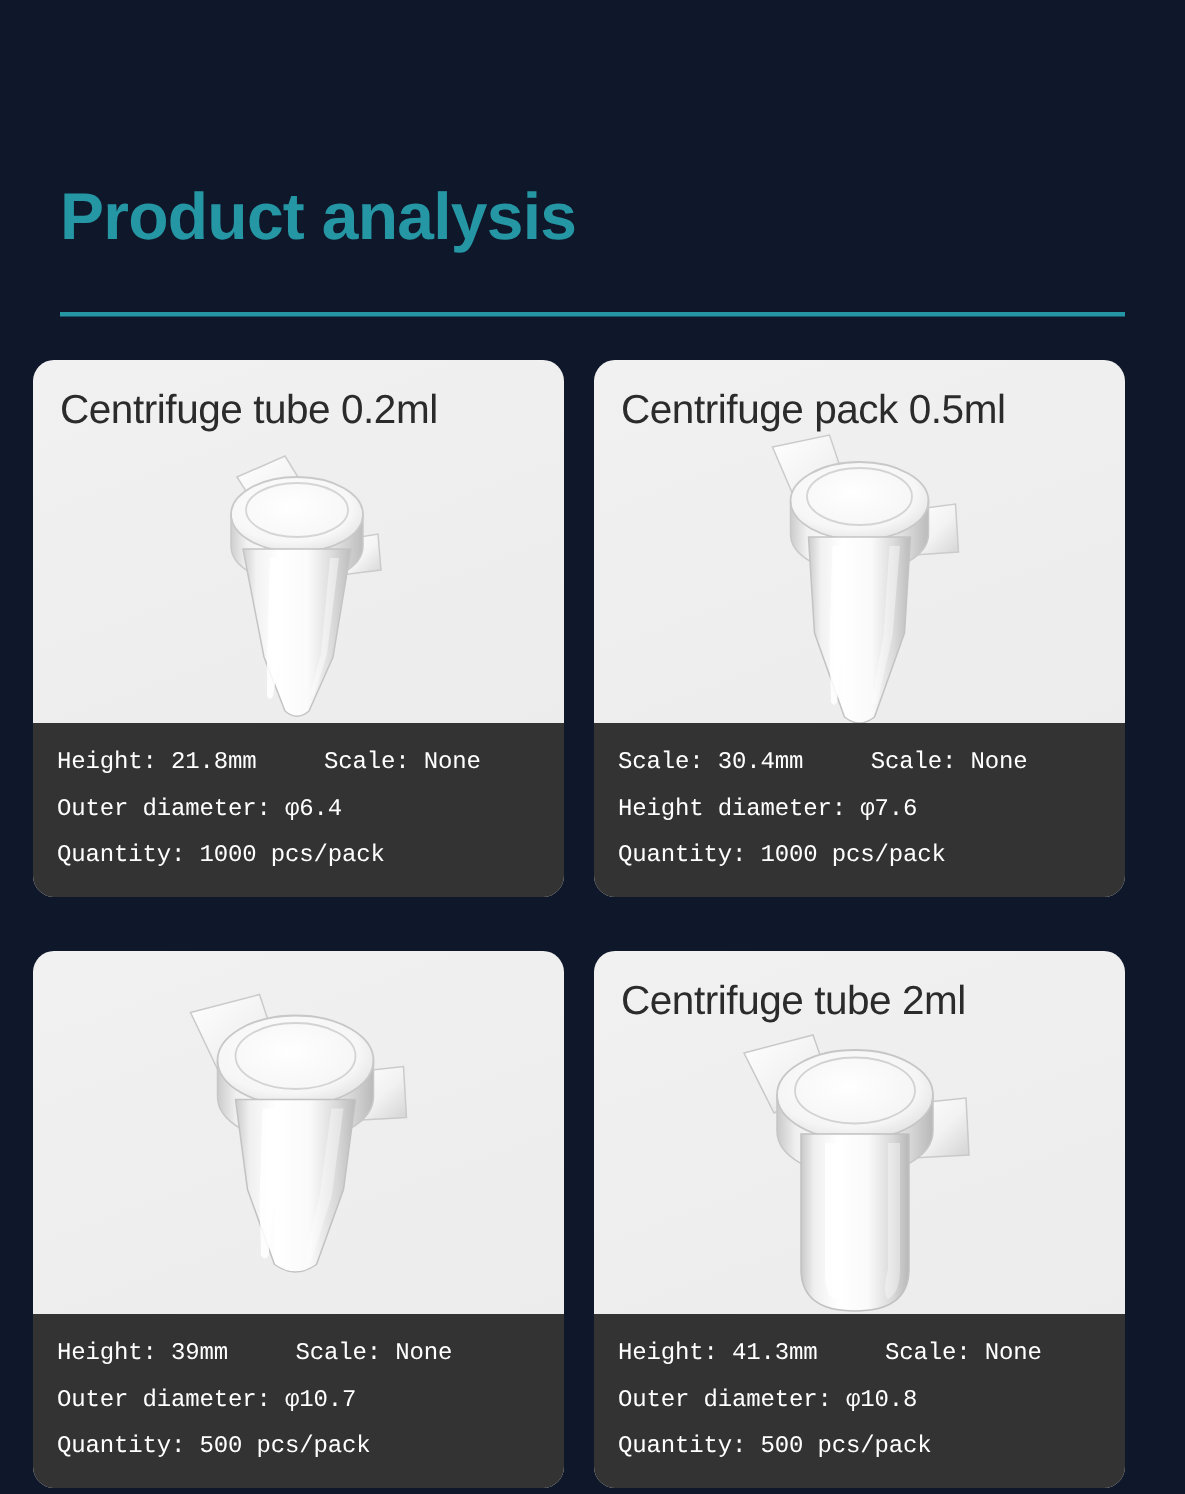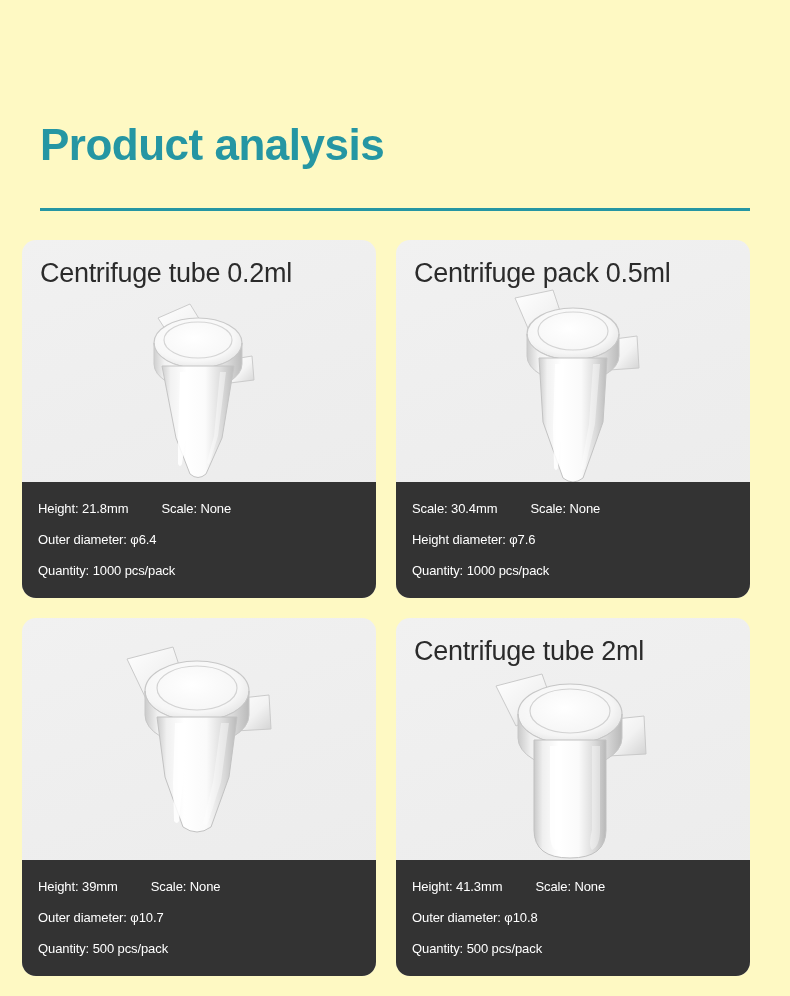--- a/index.html
+++ b/index.html
@@ -9,21 +9,21 @@
     height: 996px;
     background: #ffffff;
     font-family: "Liberation Sans", sans-serif;
     overflow: hidden;
   }
 
   .page {
     position: relative;
     width: 790px;
     height: 996px;
-    background: #fef9c3;
+    background: #0f172a;
   }
 
   
   .page-title {
     position: absolute;
     left: 40px;
     top: 122px;
     font-size: 44px;
     font-weight: bold;
     letter-spacing: -0.5px;
@@ -42,21 +42,21 @@
   }
 
   
   .grid {
     position: absolute;
     left: 22px;
     top: 240px;
     width: 728px;
     display: flex;
     flex-wrap: wrap;
-    gap: 20px 20px;
+    gap: 36px 20px;
   }
 
   .card {
     position: relative;
     width: 354px;
     height: 358px;
     border-radius: 14px;
     overflow: hidden;
     background: linear-gradient(160deg, #f1f1f1 0%, #eeeeee 45%, #ebebeb 100%);
     display: flex;
@@ -86,24 +86,25 @@
   
   .spec-panel {
     flex: 0 0 auto;
     background: #333333;
     color: #ffffff;
     padding: 11px 0 13px 16px;
     height: 116px;
   }
 
   .spec-row {
-    font-size: 13px;
+    font-size: 16px;
     line-height: 31px;
     white-space: nowrap;
     letter-spacing: -0.1px;
+    font-family: Liberation Mono, monospace;
   }
 
   .spec-row .spec-gap {
     display: inline-block;
     width: 26px;
   }
 </style>
 </head>
 <body>
 

